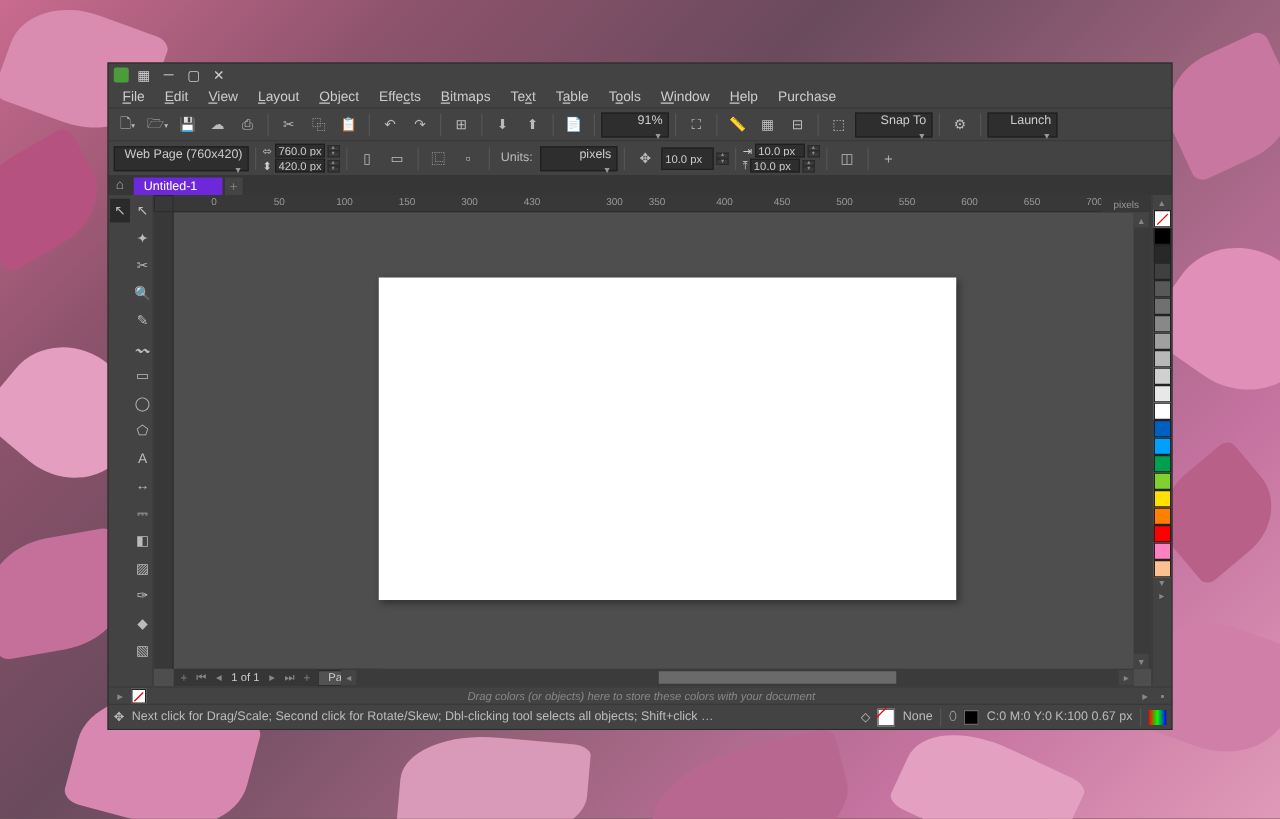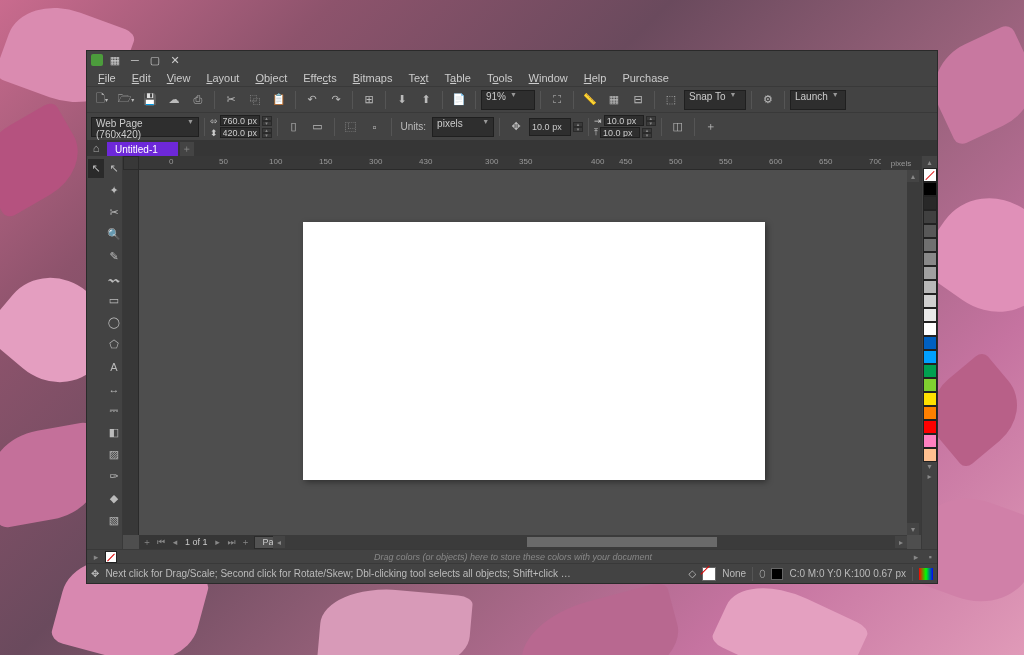--- a/index.html
+++ b/index.html
@@ -14,21 +14,21 @@
 .win-btn { width:16px; height:14px; display:flex; align-items:center; justify-content:center; color:#ccc; cursor:pointer; }
 
 .menubar { height:17px; background:#434343; display:flex; align-items:center; padding:0 4px; gap:2px; }
 .menu-item { padding:1px 7px; font-size:11px; color:#ccc; cursor:pointer; }
 .menu-item .ul { text-decoration:underline; }
 
 .toolbar1 { height:26px; background:#434343; border-top:1px solid #393939; display:flex; align-items:center; padding:0 4px; gap:2px; }
 .toolbar2 { height:28px; background:#434343; border-top:1px solid #393939; display:flex; align-items:center; padding:0 4px; gap:2px; }
 .tb-btn { width:22px; height:22px; display:flex; align-items:center; justify-content:center; color:#bbb; cursor:pointer; border:1px solid transparent; }
 .tb-sep { width:1px; height:18px; background:#555; margin:0 3px; }
-.tb-dropdown { height:20px; background:#2e2e2e; border:1px solid #1f1f1f; display:flex; align-items:flex-start; padding:0 4px; font-size:10px; color:#ccc; gap:4px; cursor:pointer; }
+.tb-dropdown { height:20px; background:#2e2e2e; border:1px solid #1f1f1f; display:flex; align-items:flex-end; padding:0 4px; font-size:10px; color:#ccc; gap:4px; cursor:pointer;flex-direction:column; }
 .tb-dropdown .arrow { font-size:7px; color:#999; }
 .tb-label { color:#bbb; font-size:10px; padding:0 4px; }
 .dim-stack { display:flex; flex-direction:column; gap:0; }
 .dim-row { display:flex; align-items:center; height:12px; font-size:9px; color:#ccc; gap:2px; }
 .dim-row input { width:40px; height:11px; background:#2e2e2e; border:1px solid #1f1f1f; color:#ccc; font-size:9px; padding:0 2px; }
 .spinner { display:flex; flex-direction:column; }
 .spinner div { width:10px; height:5px; background:#3a3a3a; border:1px solid #2a2a2a; font-size:5px; line-height:3px; text-align:center; color:#888; cursor:pointer; }
 
 .tab-strip { height:16px; background:#363636; display:flex; align-items:flex-end; padding-left:20px; }
 .home-btn { position:absolute; left:0; width:18px; height:16px; display:flex; align-items:center; justify-content:center; color:#aaa; background:#363636; cursor:pointer; }
@@ -266,21 +266,21 @@
       <div class="ruler-corner"></div>
       <div class="ruler-h" id="ruler-h">
           <span class="ruler-tick" style="left: 30px; top: 1px;">0</span>
           <span class="ruler-tick" style="left: 80px; top: 1px;">50</span>
           <span class="ruler-tick" style="left: 130px; top: 1px;">100</span>
           <span class="ruler-tick" style="left: 180px; top: 1px;">150</span>
           <span class="ruler-tick" style="left: 230px; top: 1px;">300</span>
           <span class="ruler-tick" style="left: 280px; top: 1px;">430</span>
           <span class="ruler-tick" style="left: 346px; top: 1px;">300</span>
           <span class="ruler-tick" style="left: 380px; top: 1px;">350</span>
-          <span class="ruler-tick" style="left: 452px; top: 1px;">400</span>
+          <span class="ruler-tick" style="left: 434px; top: 1px;">400</span>
           <span class="ruler-tick" style="left: 480px; top: 1px;">450</span>
           <span class="ruler-tick" style="left: 530px; top: 1px;">500</span>
           <span class="ruler-tick" style="left: 580px; top: 1px;">550</span>
           <span class="ruler-tick" style="left: 630px; top: 1px;">600</span>
           <span class="ruler-tick" style="left: 680px; top: 1px;">650</span>
           <span class="ruler-tick" style="left: 730px; top: 1px;">700</span>
         </div>
       <div class="ruler-units">pixels</div>
       <div class="ruler-v"></div>
       <div class="viewport">

